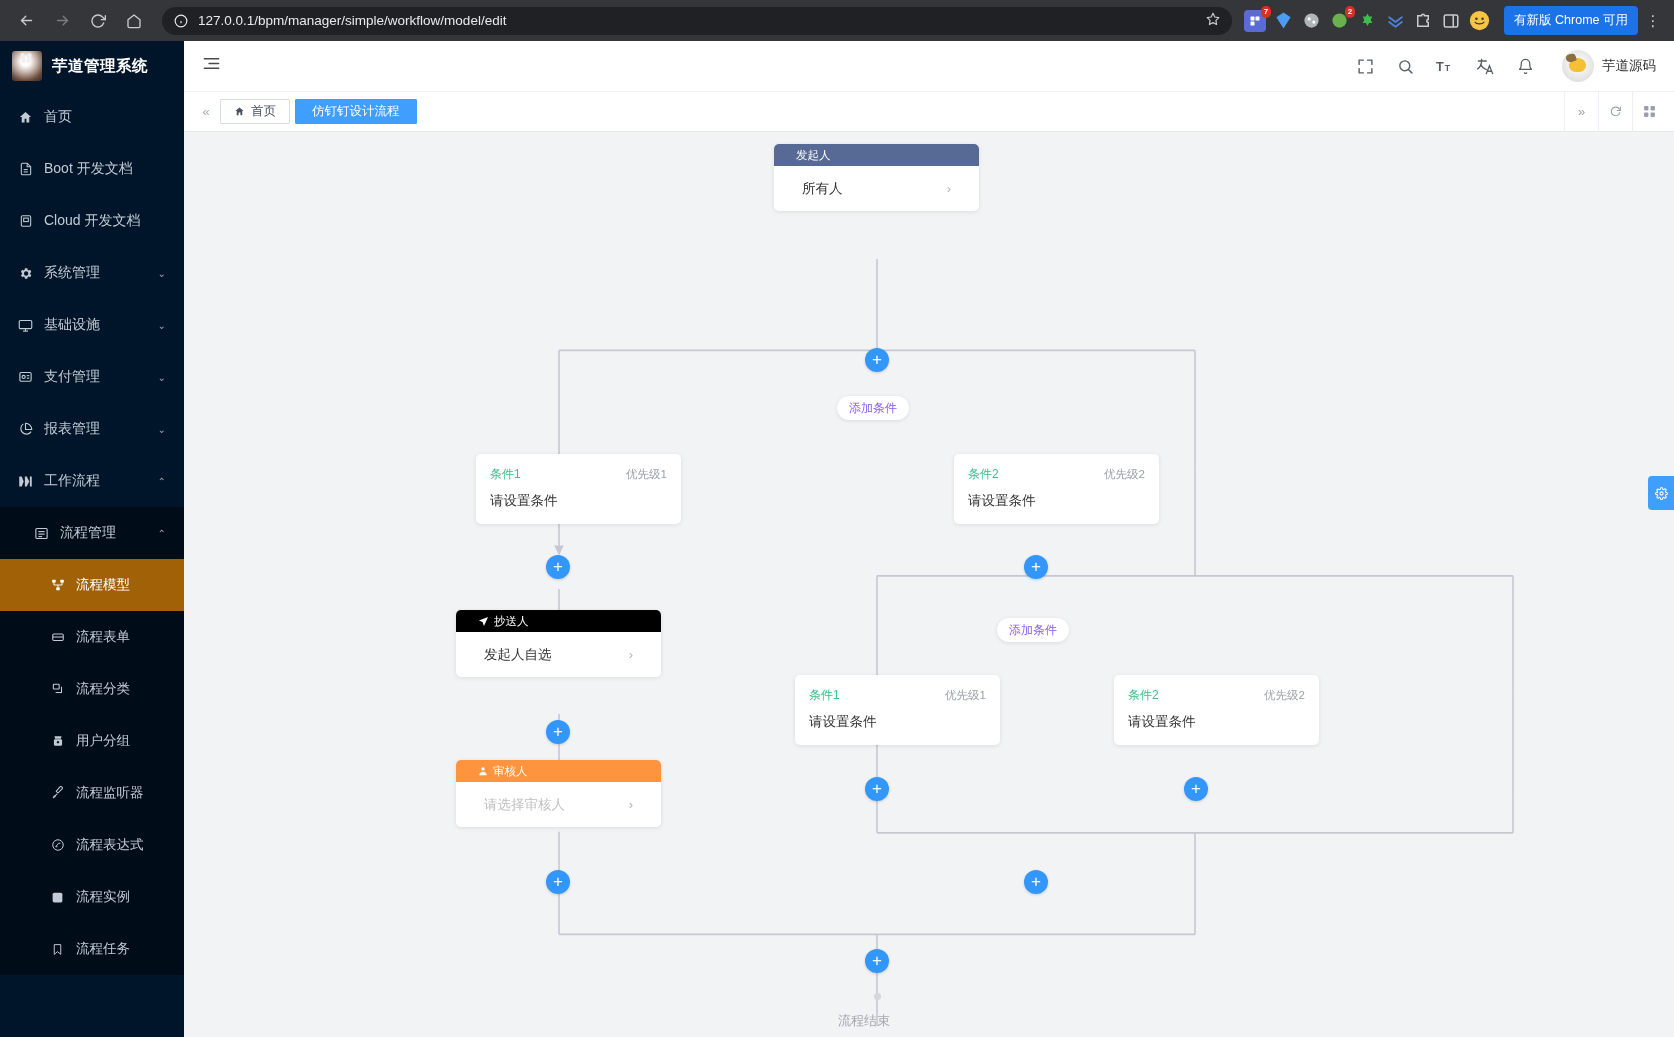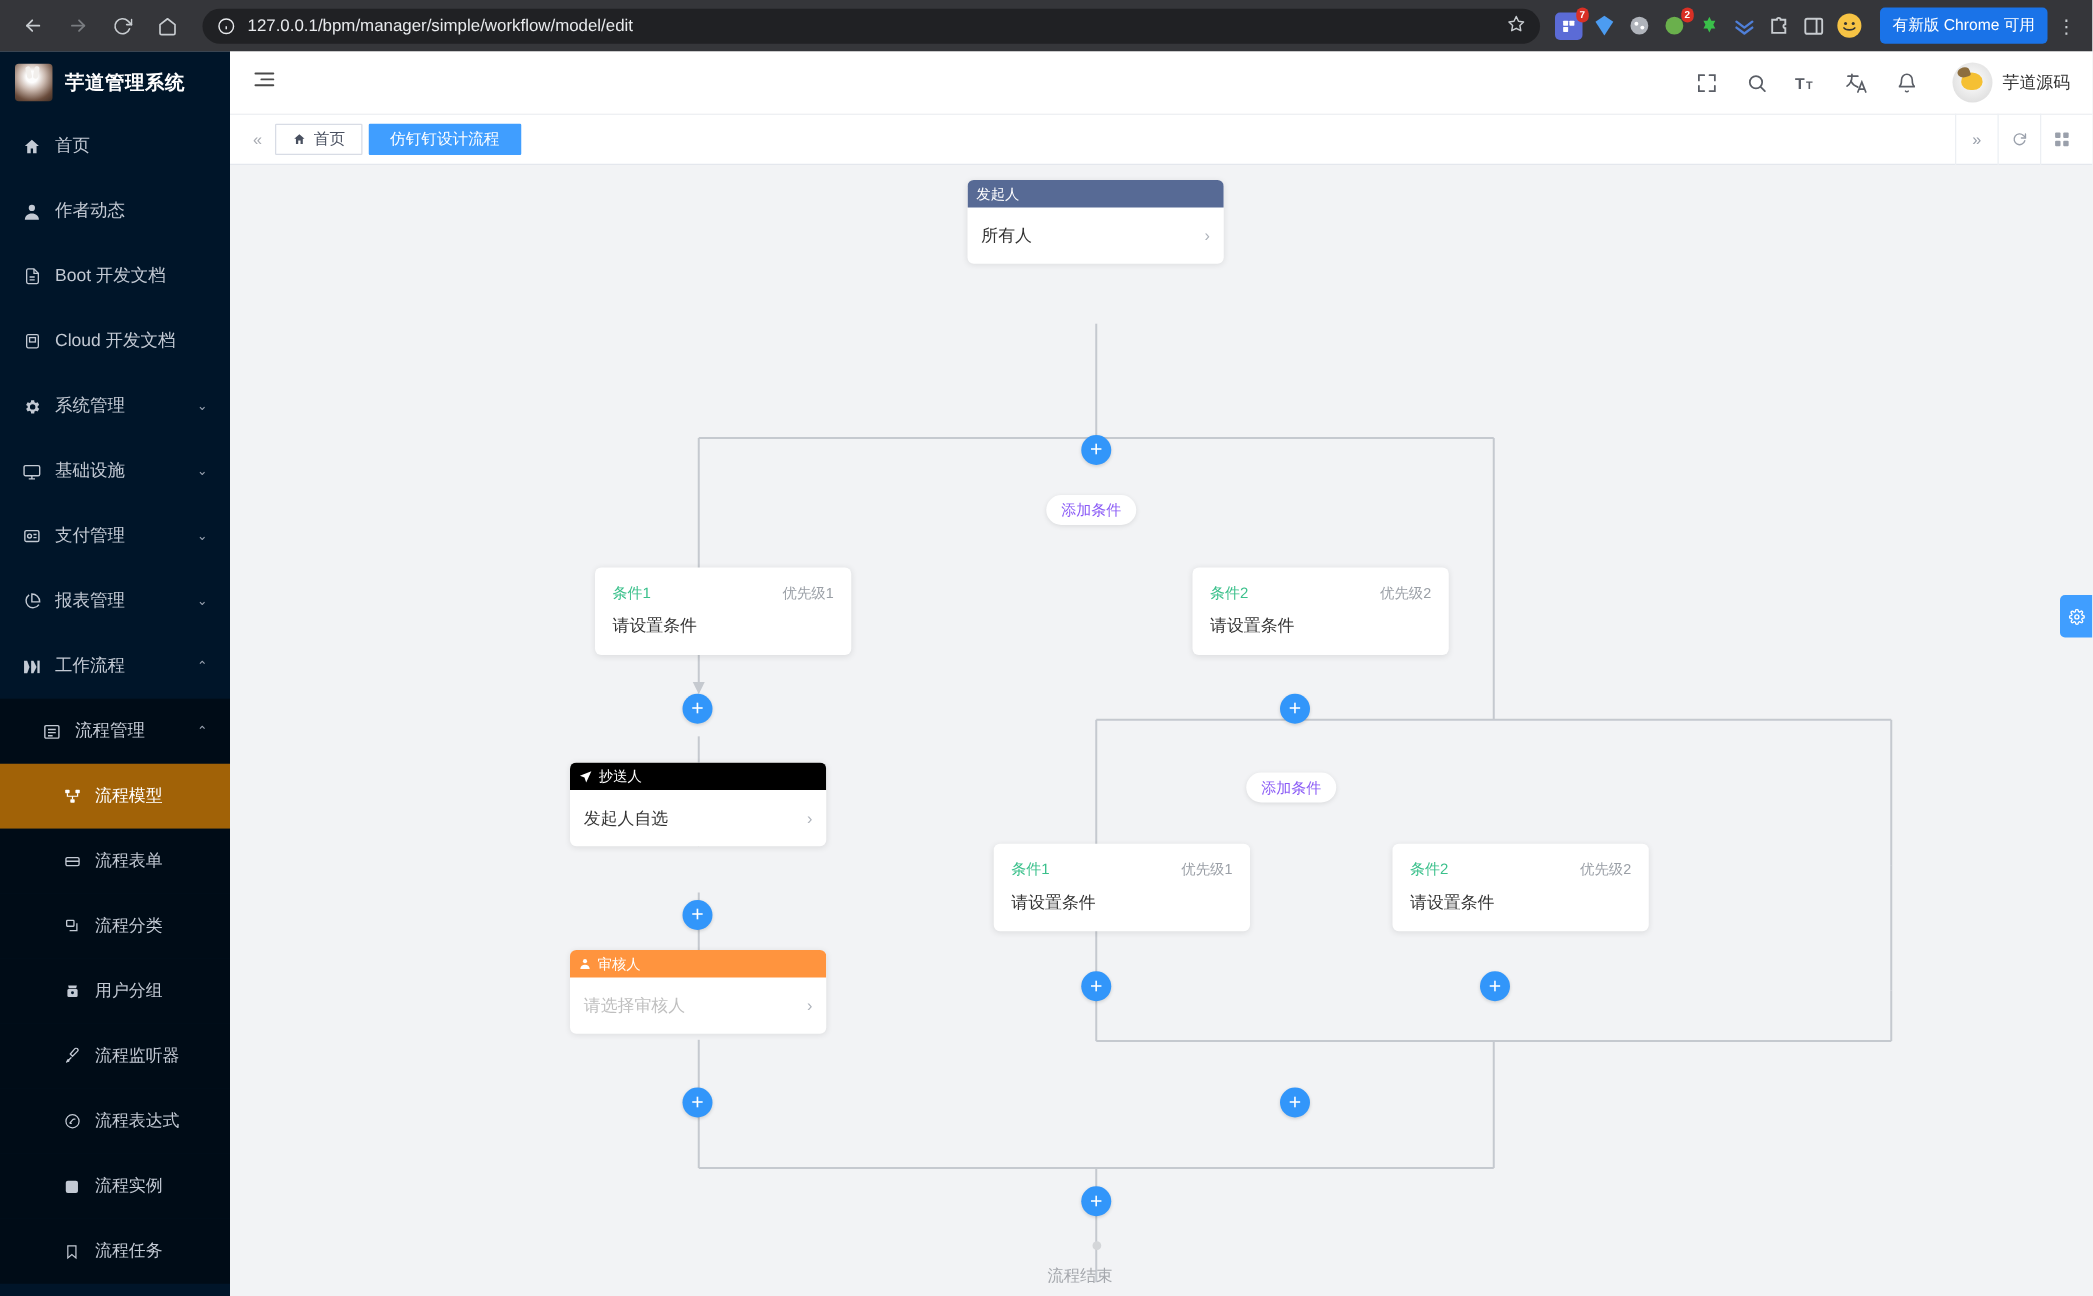--- a/index.html
+++ b/index.html
@@ -123,28 +123,28 @@
     background: #409eff; border-radius: 4px 0 0 4px; color: #fff;
     display: flex; align-items: center; justify-content: center; font-size: 14px;
   }
 
   
   .node {
     position: absolute; width: 205px; background: #fff; border-radius: 5px;
     box-shadow: 0 1px 5px rgba(0,0,0,.09); overflow: hidden;
   }
   .node-head {
-    height: 22px; display: flex; align-items: center; gap: 5px; padding: 0 7px;
+    height: 22px; display: flex; align-items: center; gap: 5px; padding: 0 22px;
     font-size: 11.5px; color: #fff;
   }
   .node-head.initiator { background: #576a95; }
   .node-head.cc { background: #000000; }
   .node-head.approver { background: #ff943e; }
   .node-body {
-    height: 45px; display: flex; align-items: center; padding: 0 11px;
+    height: 45px; display: flex; align-items: center; padding: 0 28px;
     font-size: 13.5px; color: #333;
   }
   .node-body .txt { flex: 1; }
   .node-body .txt.placeholder { color: #bfbfbf; }
   .node-body .chev { color: #aeb3bb; font-size: 13px; }
 
   
   .cond {
     position: absolute; width: 205px; background: #fff; border-radius: 5px;
     box-shadow: 0 1px 5px rgba(0,0,0,.09); padding: 12px 14px 14px; margin-left: 20px;
@@ -296,29 +296,20 @@
         <div class="mi">
           <span class="ico">
             <svg width="15" height="15" viewBox="0 0 24 24" fill="currentColor">
               <path d="M12 3l9 8h-3v9h-4.5v-6h-3v6H6v-9H3z"></path>
             </svg>
           </span>
           <span class="lbl">首页</span>
         </div>
         <div class="mi">
           <span class="ico">
-            <svg width="15" height="15" viewBox="0 0 24 24" fill="currentColor">
-              <circle cx="12" cy="7" r="4"></circle>
-              <path d="M3 22c0-5 4-8 9-8s9 3 9 8z"></path>
-            </svg>
-          </span>
-          <span class="lbl">作者动态</span>
-        </div>
-        <div class="mi">
-          <span class="ico">
             <svg width="14" height="14" viewBox="0 0 24 24" fill="none" stroke="currentColor" stroke-width="1.8">
               <path d="M14 2H6a2 2 0 0 0-2 2v16a2 2 0 0 0 2 2h12a2 2 0 0 0 2-2V8z"></path>
               <polyline points="14 2 14 8 20 8"></polyline>
               <line x1="8" y1="13" x2="15" y2="13"></line>
               <line x1="8" y1="17" x2="15" y2="17"></line>
             </svg>
           </span>
           <span class="lbl">Boot 开发文档</span>
         </div>
         <div class="mi">

